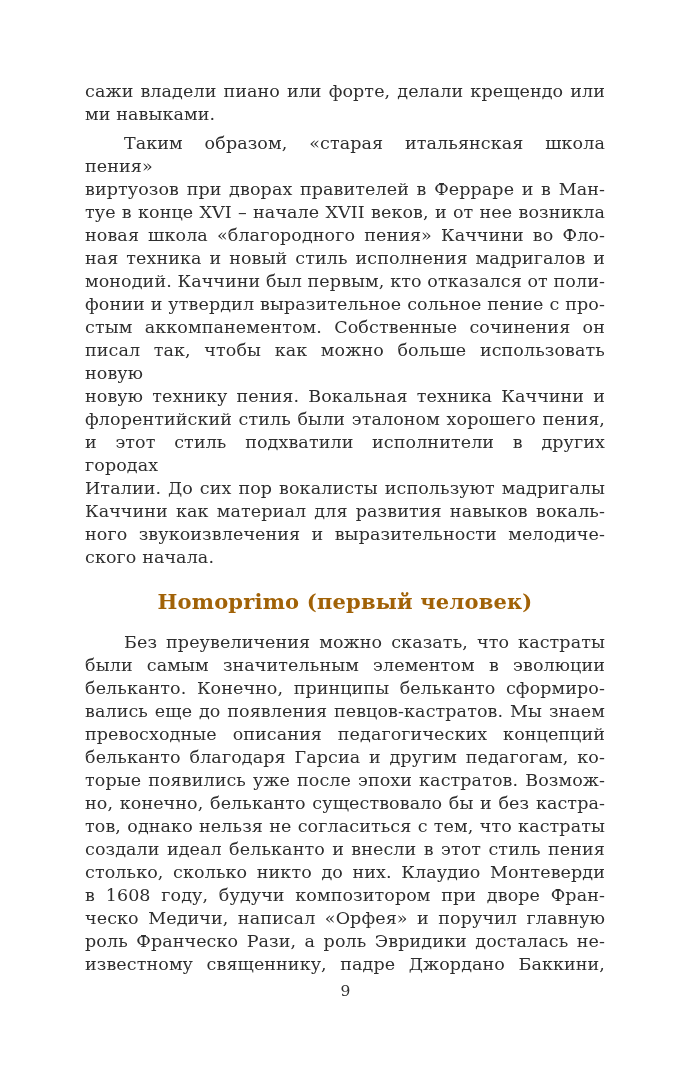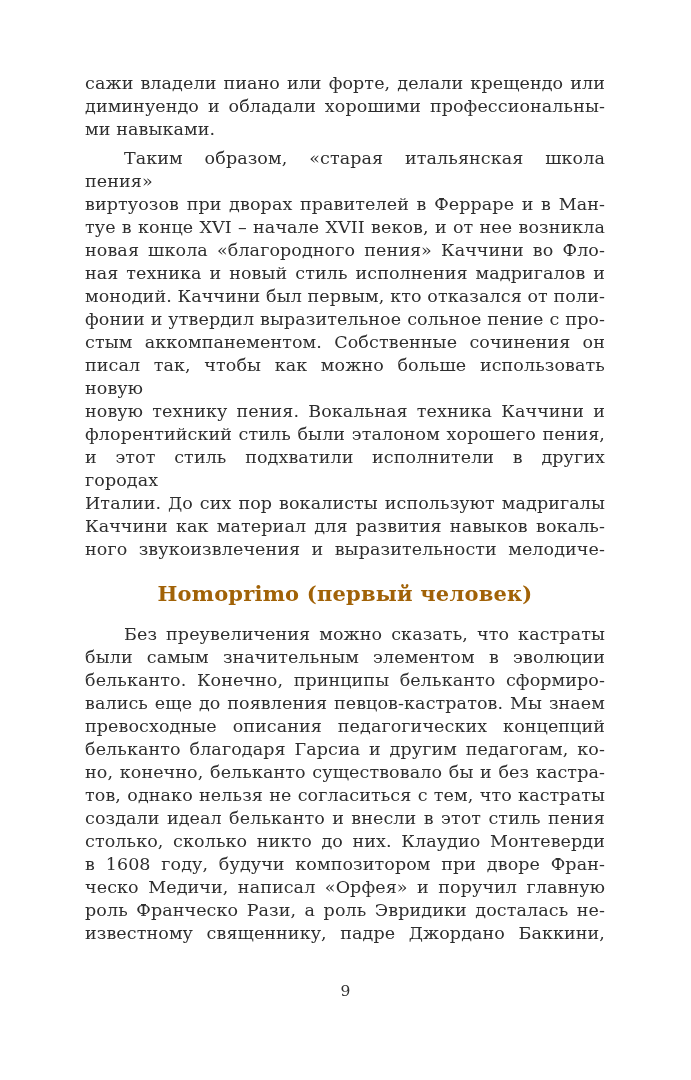--- a/index.html
+++ b/index.html
@@ -13,21 +13,21 @@
     color: #2e2e2e;
   }
   .page {
     position: absolute;
     inset: 0;
     background: #ffffff;
   }
   .text-column {
     position: absolute;
     left: 85px;
-    top: 72px;
+    top: 80px;
     width: 520px;
     font-size: 17.5px;
     line-height: 23px;
   }
   .para { margin: 0; }
   .para.indent { margin-top: 6px; }
   .para.indent .line:first-child { text-indent: 39px; }
   .line {
     text-align: justify;
     text-align-last: justify;
@@ -53,48 +53,49 @@
     color: #333333;
   }
 </style>
 </head>
 <body>
 
 <div class="page">
   <main class="text-column" id="content-root">
       <div class="para">
         <div class="line">сажи владели пиано или форте, делали крещендо или</div>
-        <div class="line">диминуендо и обладали хорошими профессиональны-</div>
         <div class="line para-end">ми навыками.</div>
       </div>
       <div class="para indent">
         <div class="line">Таким образом, «старая итальянская школа пения»</div>
         <div class="line">виртуозов при дворах правителей в Ферраре и в Ман-</div>
         <div class="line">туе в конце XVI – начале XVII веков, и от нее возникла</div>
         <div class="line">новая школа «благородного пения» Каччини во Фло-</div>
         <div class="line">ная техника и новый стиль исполнения мадригалов и</div>
         <div class="line">монодий. Каччини был первым, кто отказался от поли-</div>
         <div class="line">фонии и утвердил выразительное сольное пение с про-</div>
         <div class="line">стым аккомпанементом. Собственные сочинения он</div>
         <div class="line">писал так, чтобы как можно больше использовать новую</div>
         <div class="line">новую технику пения. Вокальная техника Каччини и</div>
         <div class="line">флорентийский стиль были эталоном хорошего пения,</div>
         <div class="line">и этот стиль подхватили исполнители в других городах</div>
         <div class="line">Италии. До сих пор вокалисты используют мадригалы</div>
         <div class="line">Каччини как материал для развития навыков вокаль-</div>
         <div class="line">ного звукоизвлечения и выразительности мелодиче-</div>
+        <div class="line para-end">ского начала.</div>
       </div>
       <h2 class="section-heading">Homoprimo (первый человек)</h2>
       <div class="para indent">
         <div class="line">Без преувеличения можно сказать, что кастраты</div>
         <div class="line">были самым значительным элементом в эволюции</div>
         <div class="line">бельканто. Конечно, принципы бельканто сформиро-</div>
         <div class="line">вались еще до появления певцов-кастратов. Мы знаем</div>
         <div class="line">превосходные описания педагогических концепций</div>
         <div class="line">бельканто благодаря Гарсиа и другим педагогам, ко-</div>
+        <div class="line">торые появились уже после эпохи кастратов. Возмож-</div>
         <div class="line">но, конечно, бельканто существовало бы и без кастра-</div>
         <div class="line">тов, однако нельзя не согласиться с тем, что кастраты</div>
         <div class="line">создали идеал бельканто и внесли в этот стиль пения</div>
         <div class="line">столько, сколько никто до них. Клаудио Монтеверди</div>
         <div class="line">в 1608 году, будучи композитором при дворе Фран-</div>
         <div class="line">ческо Медичи, написал «Орфея» и поручил главную</div>
         <div class="line">роль Франческо Рази, а роль Эвридики досталась не-</div>
         <div class="line">известному священнику, падре Джордано Баккини,</div>
       </div>
     </main>

